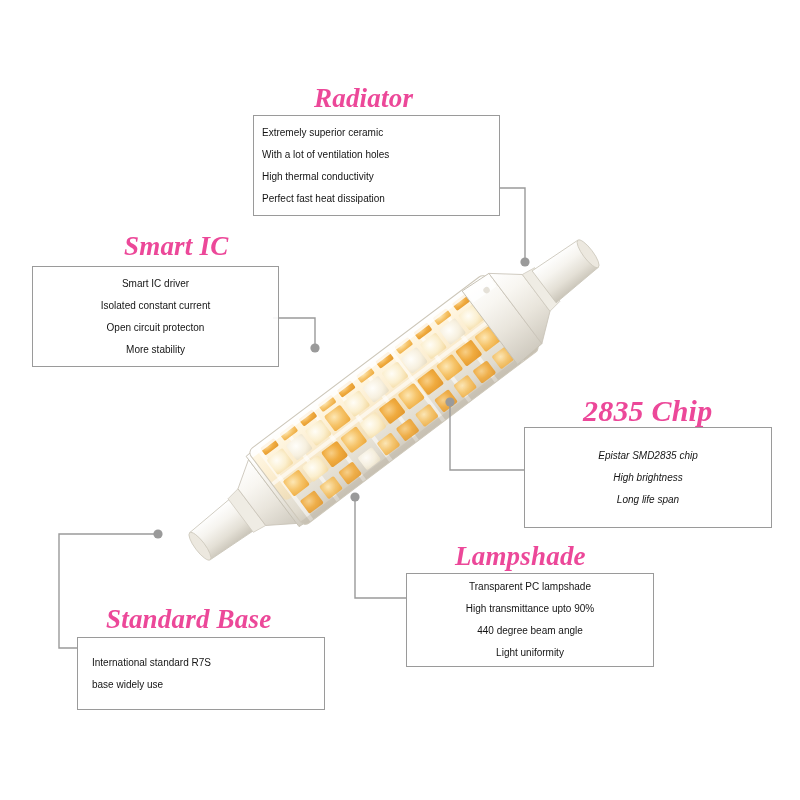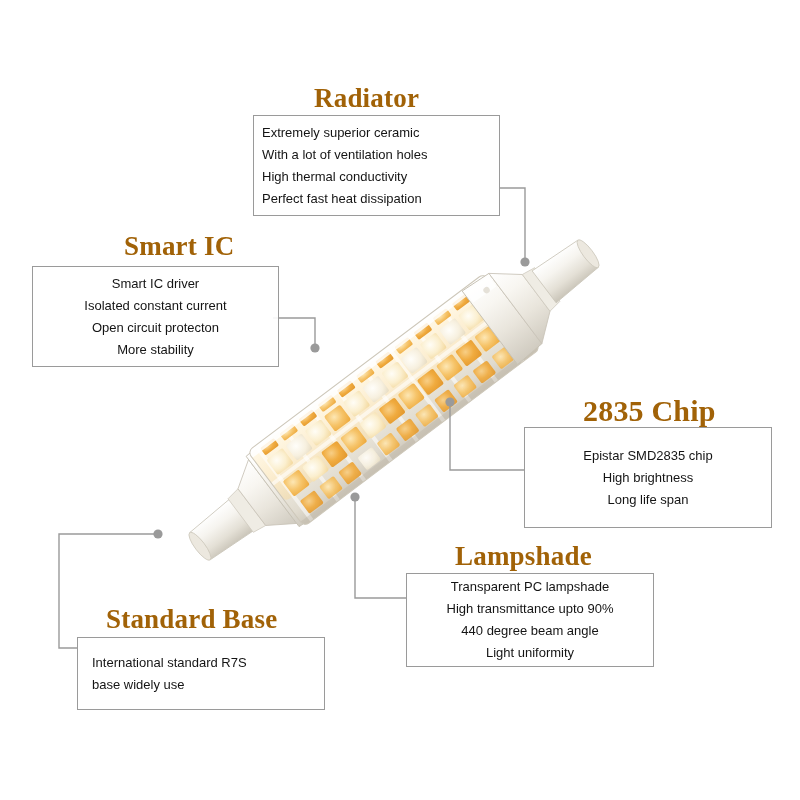--- a/index.html
+++ b/index.html
@@ -26,53 +26,54 @@
     left: 0; top: 0;
     width: 800px; height: 800px;
     pointer-events: none;
   }
 
   
   .callout-title {
     position: absolute;
     font-family: "Liberation Serif", serif;
     font-weight: bold;
-    color: #a16207;
+    color: #ec4899;
     white-space: nowrap;
     letter-spacing: .2px;
+    font-style: italic;
   }
   .callout-box {
     position: absolute;
     border: 1px solid #9a9a9a;
     background: rgba(255,255,255,0.90);
     box-sizing: border-box;
     display: flex;
     flex-direction: column;
     justify-content: center;
   }
   .callout-box p {
     margin: 0;
     color: #141414;
     font-family: "Liberation Sans", sans-serif;
-    font-size: 13px;
+    font-size: 10px;
     line-height: 22px;
     white-space: nowrap;
   }
   .align-center p { text-align: center; }
   .align-left   p { text-align: left; }
 
   
   #t-radiator { left: 314px; top: 83px;  font-size: 27px; }
   #b-radiator { left: 253px; top: 115px; width: 247px; height: 101px; padding: 4px 0 4px 8px; }
 
   #t-smartic  { left: 88px;  top: 231px; font-size: 27px; margin-left: 36px; }
   #b-smartic  { left: 26px;  top: 266px; width: 247px; height: 101px; padding: 3px 10px; margin-left: 6px; }
 
   #t-chip     { left: 583px; top: 394px; font-size: 30px; }
-  #b-chip     { left: 524px; top: 427px; width: 248px; height: 101px; padding: 3px 8px; }
+  #b-chip     { left: 524px; top: 427px; width: 248px; height: 101px; padding: 3px 8px; font-style: italic; }
 
   #t-lamp     { left: 455px; top: 541px; font-size: 27px; }
   #b-lamp     { left: 406px; top: 573px; width: 248px; height: 94px; padding: 3px 8px; }
 
   #t-base     { left: 106px; top: 604px; font-size: 27px; }
   #b-base     { left: 77px;  top: 637px; width: 248px; height: 73px; padding: 6px 0 6px 14px; }
 
   
   #leaders {
     position: absolute;

